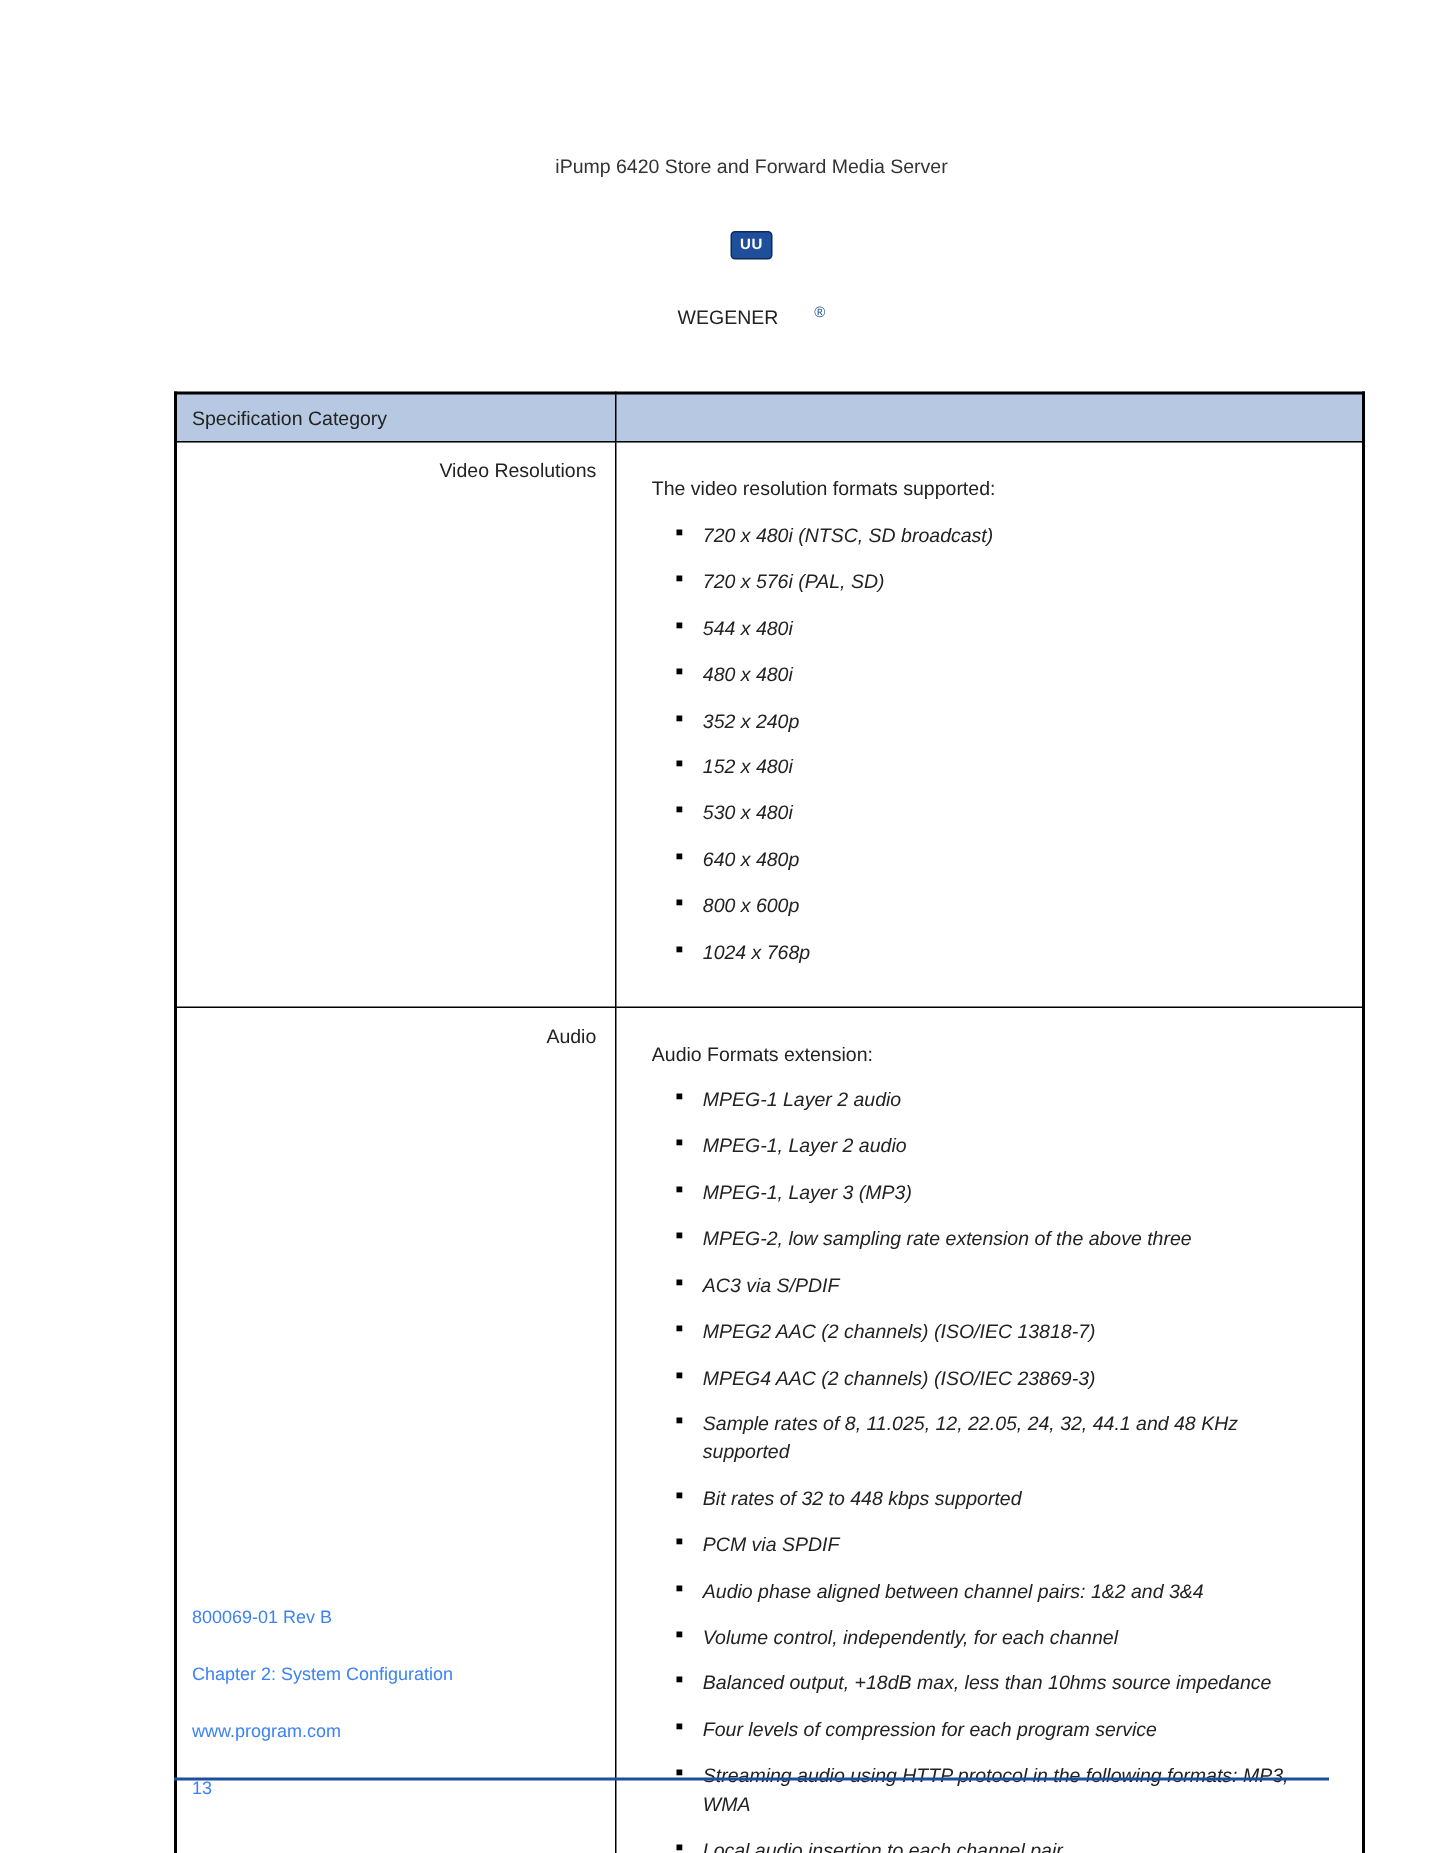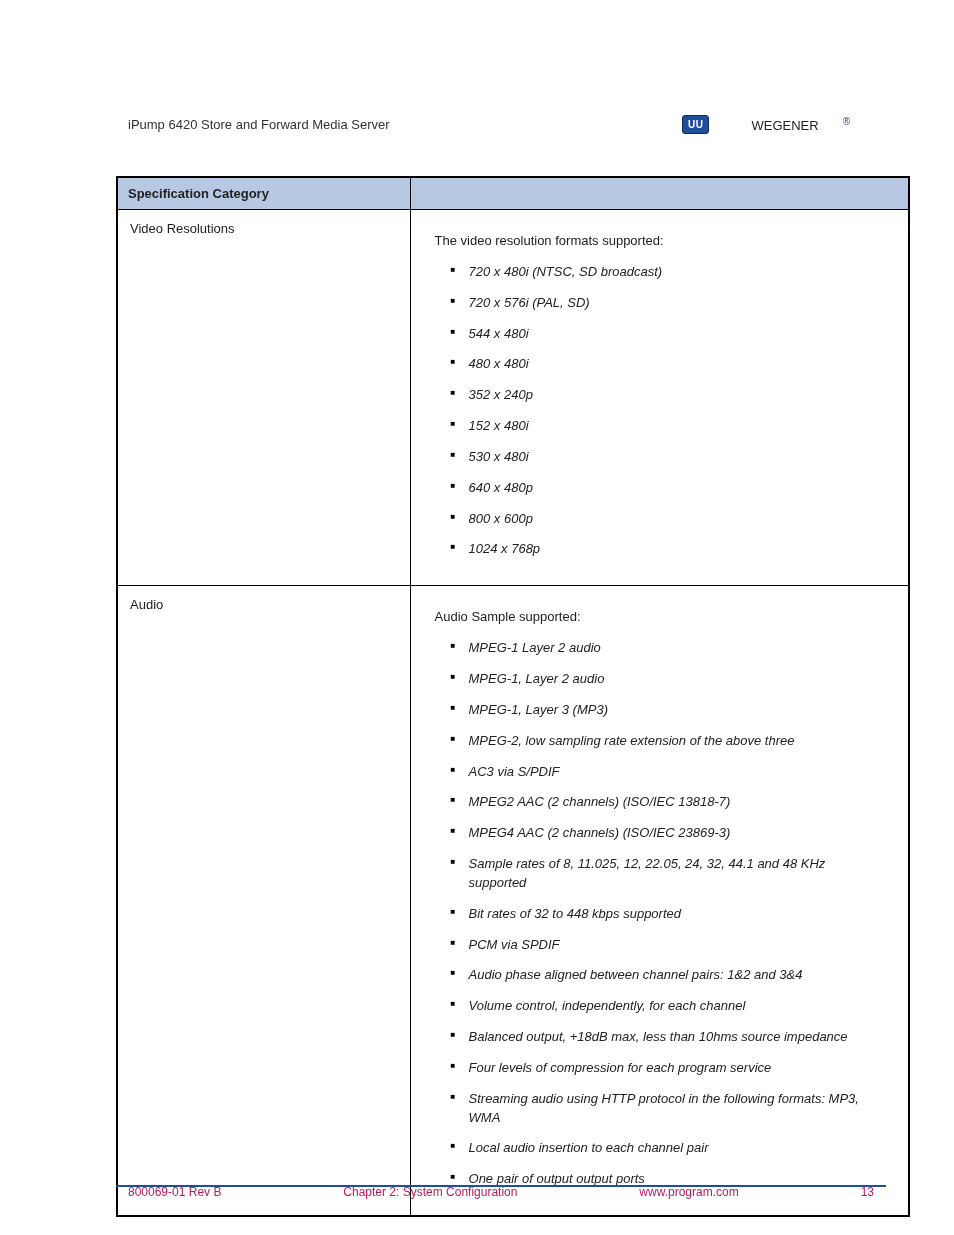--- a/index.html
+++ b/index.html
@@ -1,15 +1,15 @@
 <!DOCTYPE html>
 <html><head>
 <meta charset="utf-8">
 <style>
-  * { box-sizing: border-box; margin: 12px; padding: 0; }
+  * { box-sizing: border-box; margin: 12px; padding: 0; flex-direction: column; }
   body {
     width: 954px;
     height: 1235px;
     background: #ffffff;
     font-family: Arial, Helvetica, sans-serif;
     font-size: 13px;
     color: #222;
     position: relative;
     padding: 55px 80px 40px 80px;
   }
@@ -44,34 +44,35 @@
     vertical-align: super;
   }
   table.main {
     width: 100%;
     border-collapse: collapse;
     border: 2px solid #000;
   }
   table.main th {
     background: #b7c9e2;
     text-align: left;
-    font-weight: bold;
+    font-weight: normal;
     font-size: 13px;
     padding: 8px 10px;
     border: 1px solid #000;
   }
   table.main td {
     border: 1px solid #000;
     padding: 10px 12px 14px 12px;
     vertical-align: top;
     font-size: 13px;
     line-height: 1.45;
   }
   table.main td.category {
     width: 37%;
+    text-align: right;
   }
   .cell-intro {
     margin-bottom: 6px;
   }
   ul.bullets {
     list-style: none;
     padding-left: 4px;
     font-style: italic;
   }
   ul.bullets li {
@@ -95,21 +96,21 @@
     border-top: 2px solid #1f4e9b;
   }
   .footer {
     position: absolute;
     left: 80px;
     right: 80px;
     bottom: 36px;
     display: flex;
     justify-content: space-between;
     font-size: 12px;
-    color: #be185d;
+    color: #3b82f6;
   }
 </style>
 </head>
 <body>
 
 <div class="header">
   <div class="doc-title">iPump 6420 Store and Forward Media Server</div>
   <div class="brand">
     <span class="brand-badge">UU</span>
     <span><span>WEGENER</span><span class="reg">®</span></span>
@@ -138,21 +139,21 @@
           <li>530 x 480i</li>
           <li>640 x 480p</li>
           <li>800 x 600p</li>
           <li>1024 x 768p</li>
         </ul>
       </td>
     </tr>
     <tr>
       <td class="category">Audio</td>
       <td>
-        <div class="cell-intro">Audio Sample supported:</div>
+        <div class="cell-intro">Audio Formats extension:</div>
         <ul class="bullets">
           <li>MPEG-1 Layer 2 audio</li>
           <li>MPEG-1, Layer 2 audio</li>
           <li>MPEG-1, Layer 3 (MP3)</li>
           <li>MPEG-2, low sampling rate extension of the above three</li>
           <li>AC3 via S/PDIF</li>
           <li>MPEG2 AAC (2 channels) (ISO/IEC 13818-7)</li>
           <li>MPEG4 AAC (2 channels) (ISO/IEC 23869-3)</li>
           <li>Sample rates of 8, 11.025, 12, 22.05, 24, 32, 44.1 and 48 KHz supported</li>
           <li>Bit rates of 32 to 448 kbps supported</li>

